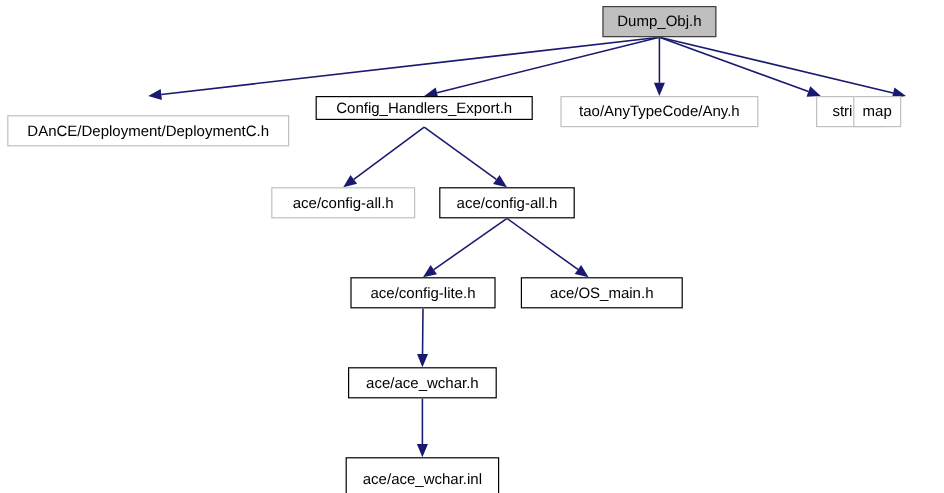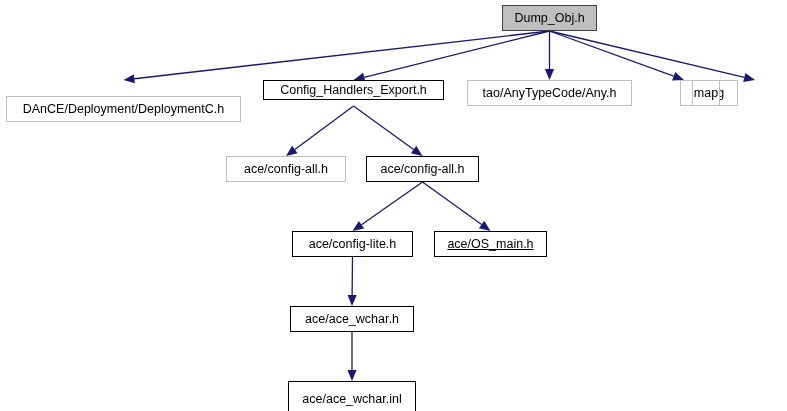--- a/index.html
+++ b/index.html
@@ -89,33 +89,33 @@
       </div>
       <div class="node strong" style="left: 263px; top: 80px; width: 181px; height: 20px;">
         <span class="node-label">Config_Handlers_Export.h</span>
       </div>
       <div class="node" style="left: 467px; top: 80px; width: 165px; height: 26px; text-align: center;">
         <span class="node-label">tao/AnyTypeCode/Any.h</span>
       </div>
       <div class="node" style="left: 655px; top: 80px; width: 58px; height: 26px; margin-left: 25px;">
         <span class="node-label">string</span>
       </div>
-      <div class="node" style="left: 692px; top: 80px; width: 28px; height: 26px; text-align: center;">
+      <div class="node" style="left: 711px; top: 80px; width: 40px; height: 26px; text-align: center;">
         <span class="node-label">map</span>
       </div>
       <div class="node" style="left: 226px; top: 156px; width: 120px; height: 26px;">
         <span class="node-label">ace/config-all.h</span>
       </div>
       <div class="node strong" style="left: 366px; top: 156px; width: 113px; height: 26px;">
         <span class="node-label">ace/config-all.h</span>
       </div>
       <div class="node strong" style="left: 292px; top: 231px; width: 121px; height: 26px;">
         <span class="node-label">ace/config-lite.h</span>
       </div>
-      <div class="node strong" style="left: 434px; top: 231px; width: 113px; height: 26px; text-decoration: underline;">
+      <div class="node strong" style="left: 434px; top: 231px; width: 135px; height: 26px;">
         <span class="node-label">ace/OS_main.h</span>
       </div>
       <div class="node strong" style="left: 290px; top: 306px; width: 124px; height: 26px; justify-content: center;">
         <span class="node-label">ace/ace_wchar.h</span>
       </div>
       <div class="node strong" style="left: 288px; top: 381px; width: 128px; height: 36px; text-align: right;">
         <span class="node-label">ace/ace_wchar.inl</span>
       </div>
     </div>
 </div>

